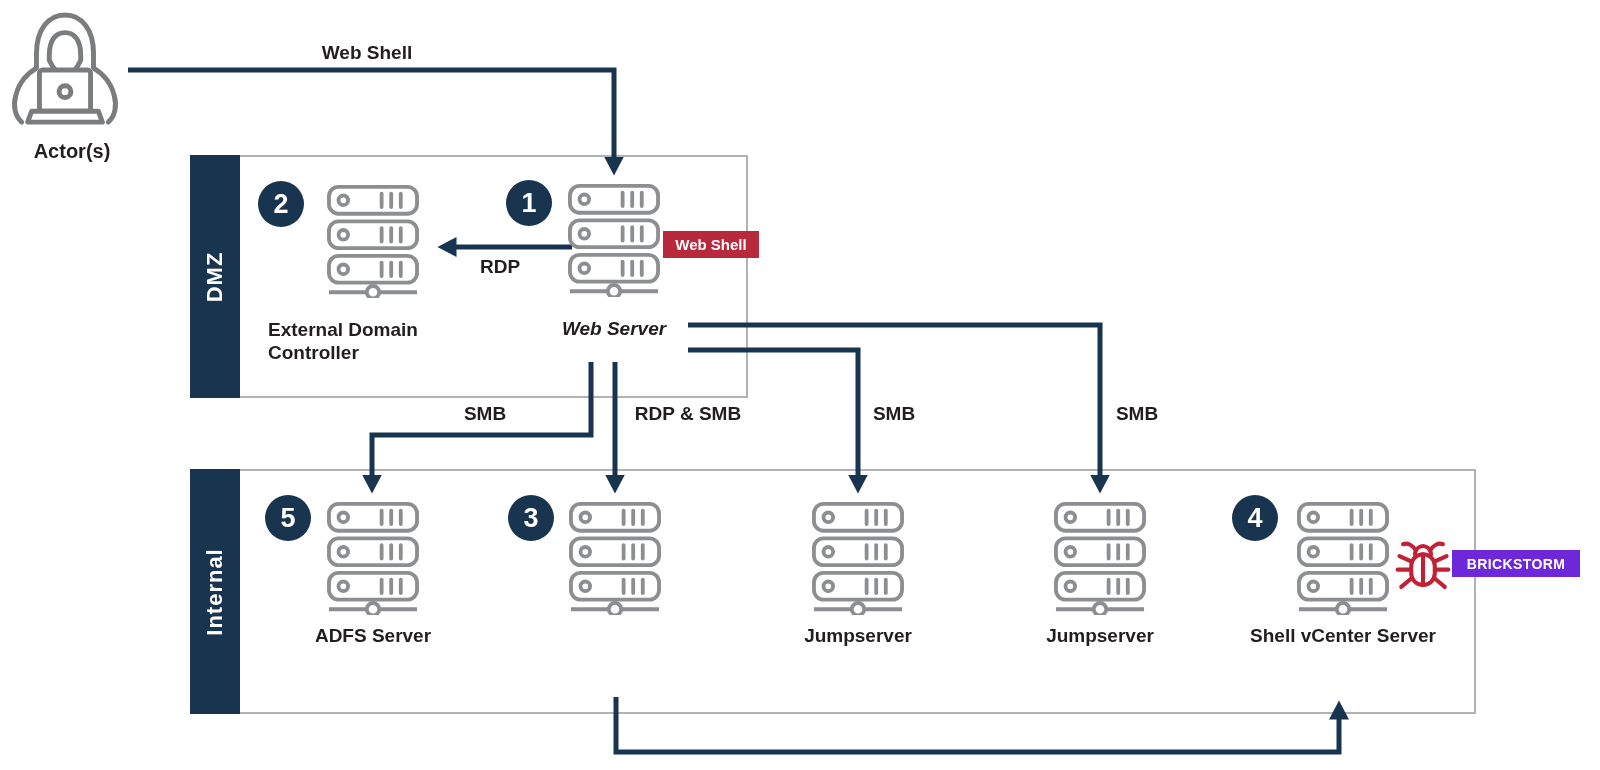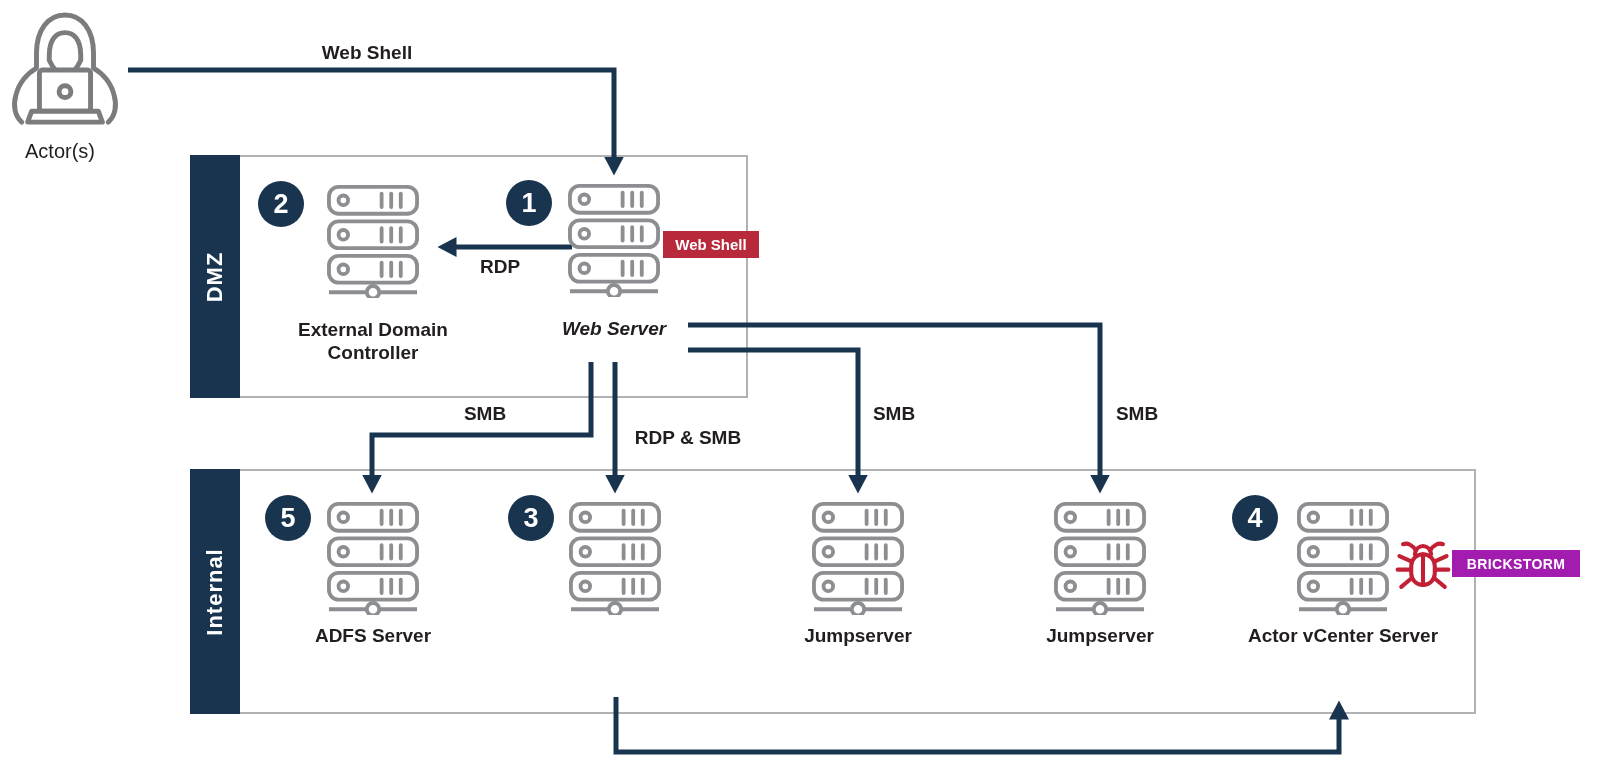--- a/index.html
+++ b/index.html
@@ -13,37 +13,37 @@
   .zone-internal{left:190px;top:469px;width:1286px;height:245px;}
   .zone-band{position:absolute;left:-2px;top:-2px;bottom:-2px;width:50px;background:#19344f;
     display:flex;align-items:center;justify-content:center;}
   .zone-label{transform:rotate(-90deg);color:#ffffff;font-weight:bold;font-size:22px;
     letter-spacing:1px;white-space:nowrap;}
   
   svg.overlay{position:absolute;left:0;top:0;pointer-events:none;}
   
   .node{position:absolute;width:210px;display:flex;flex-direction:column;align-items:center;}
   .node svg.server{width:92px;height:113px;display:block;}
-  .node-label{margin-top:20px;font-weight:bold;font-size:19px;line-height:1.22;text-align:center;color:#221e1f;}
+  .node-label{margin-top:20px;font-weight:bold;font-size:19px;line-height:1.22;text-align:left;color:#221e1f;}
   .node.internal .node-label{margin-top:9px;}
   .step-badge{position:absolute;width:46px;height:46px;border-radius:50%;background:#19344f;
     color:#ffffff;font-weight:bold;font-size:27px;display:flex;align-items:center;justify-content:center;}
   
   .edge-label{position:absolute;transform:translateX(-50%);font-weight:bold;font-size:19px;
     color:#221e1f;white-space:nowrap;}
   
   .red-badge{position:absolute;background:#b7293b;color:#ffffff;font-weight:bold;
     display:flex;align-items:center;justify-content:center;}
   .badge-webshell{left:663px;top:231px;width:96px;height:27px;font-size:15px;}
   .badge-brickstorm{left:1452px;top:550px;width:128px;height:27px;font-size:14px;
-    letter-spacing:.4px;background:#a21caf;}
+    letter-spacing:.4px;background:#6d28d9;}
   
   .actor-wrap{position:absolute;left:6px;top:4px;width:118px;height:132px;}
-  .actor-label{position:absolute;left:60px;top:140px;transform:translateX(-50%);
-    font-weight:normal;font-size:20px;color:#221e1f;white-space:nowrap;}
+  .actor-label{position:absolute;left:72px;top:140px;transform:translateX(-50%);
+    font-weight:bold;font-size:20px;color:#221e1f;white-space:nowrap;}
   .bug-wrap{position:absolute;left:1394px;top:534px;width:58px;height:64px;}
 </style>
 </head>
 <body>
 
 <div id="canvas">
 
   <svg width="0" height="0" style="position:absolute" aria-hidden="true">
     <defs>
       <symbol id="sym-server" viewBox="0 0 96 118">
@@ -113,21 +113,21 @@
         <circle cx="60" cy="89" r="6" fill="#ffffff"></circle>
         <path d="M26 109 L94 109 L98 120 L22 120 Z" fill="#ffffff"></path>
       </g>
     </svg>
   </div>
   <div class="actor-label">Actor(s)</div>
 
   <div class="edge-label" style="left:367px;top:42px;">Web Shell</div>
   <div class="edge-label" style="left:500px;top:256px;text-align:right;">RDP</div>
   <div class="edge-label" style="left:485px;top:403px;">SMB</div>
-  <div class="edge-label" style="left:688px;top:403px;margin-top:24px;">RDP &amp; SMB</div>
+  <div class="edge-label" style="left:688px;top:403px;">RDP &amp; SMB</div>
   <div class="edge-label" style="left:894px;top:403px;">SMB</div>
   <div class="edge-label" style="left:1137px;top:403px;">SMB</div>
 
   <div class="node" style="left:268px;top:185px;">
     <svg class="server">
         <use href="#sym-server"></use>
       </svg>
     <div class="node-label">External Domain Controller</div>
   </div>
   <div class="node" style="left:509px;top:184px;font-style:italic;">
@@ -157,21 +157,21 @@
   <div class="node internal" style="left:995px;top:502px;">
     <svg class="server">
         <use href="#sym-server"></use>
       </svg>
     <div class="node-label">Jumpserver</div>
   </div>
   <div class="node internal" style="left:1238px;top:502px;">
     <svg class="server">
         <use href="#sym-server"></use>
       </svg>
-    <div class="node-label">Actor vCenter Server</div>
+    <div class="node-label">Shell vCenter Server</div>
   </div>
 
   <div class="step-badge" style="left:258px;top:181px;">2</div>
   <div class="step-badge" style="left:506px;top:180px;">1</div>
   <div class="step-badge" style="left:265px;top:495px;">5</div>
   <div class="step-badge" style="left:508px;top:495px;">3</div>
   <div class="step-badge" style="left:1232px;top:495px;">4</div>
 
   <div class="red-badge badge-webshell">Web Shell</div>
   <div class="bug-wrap">

